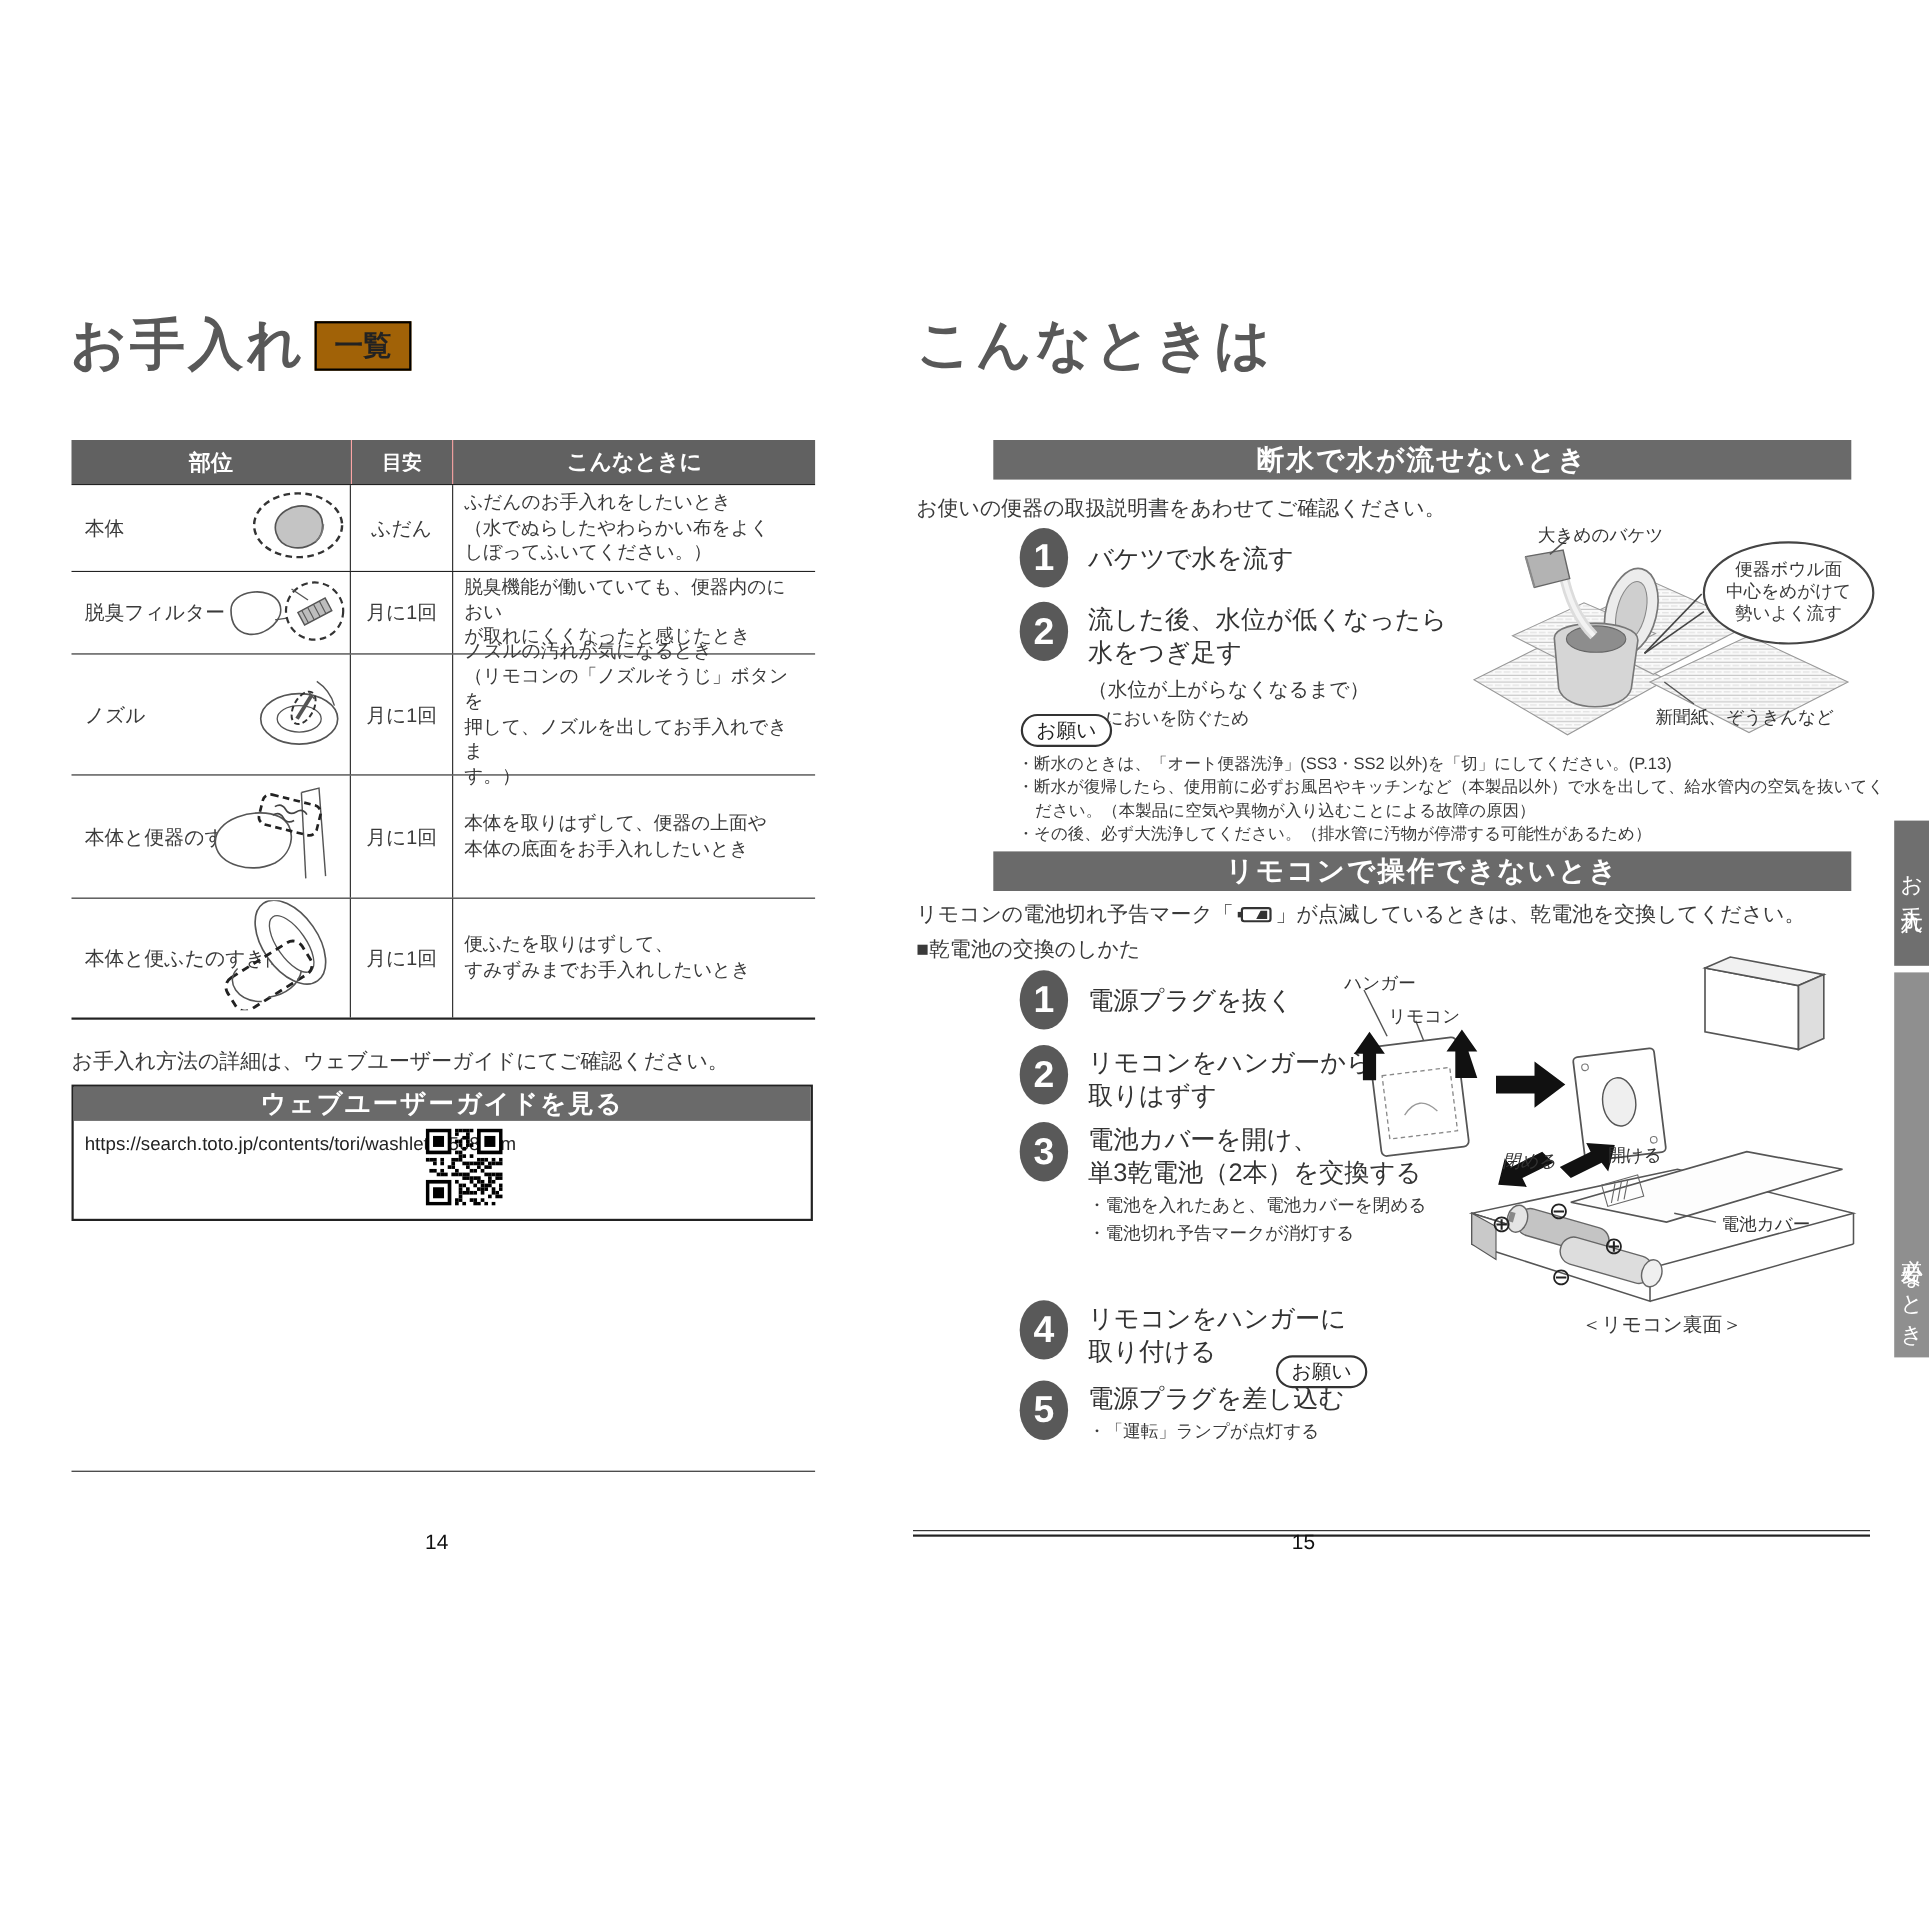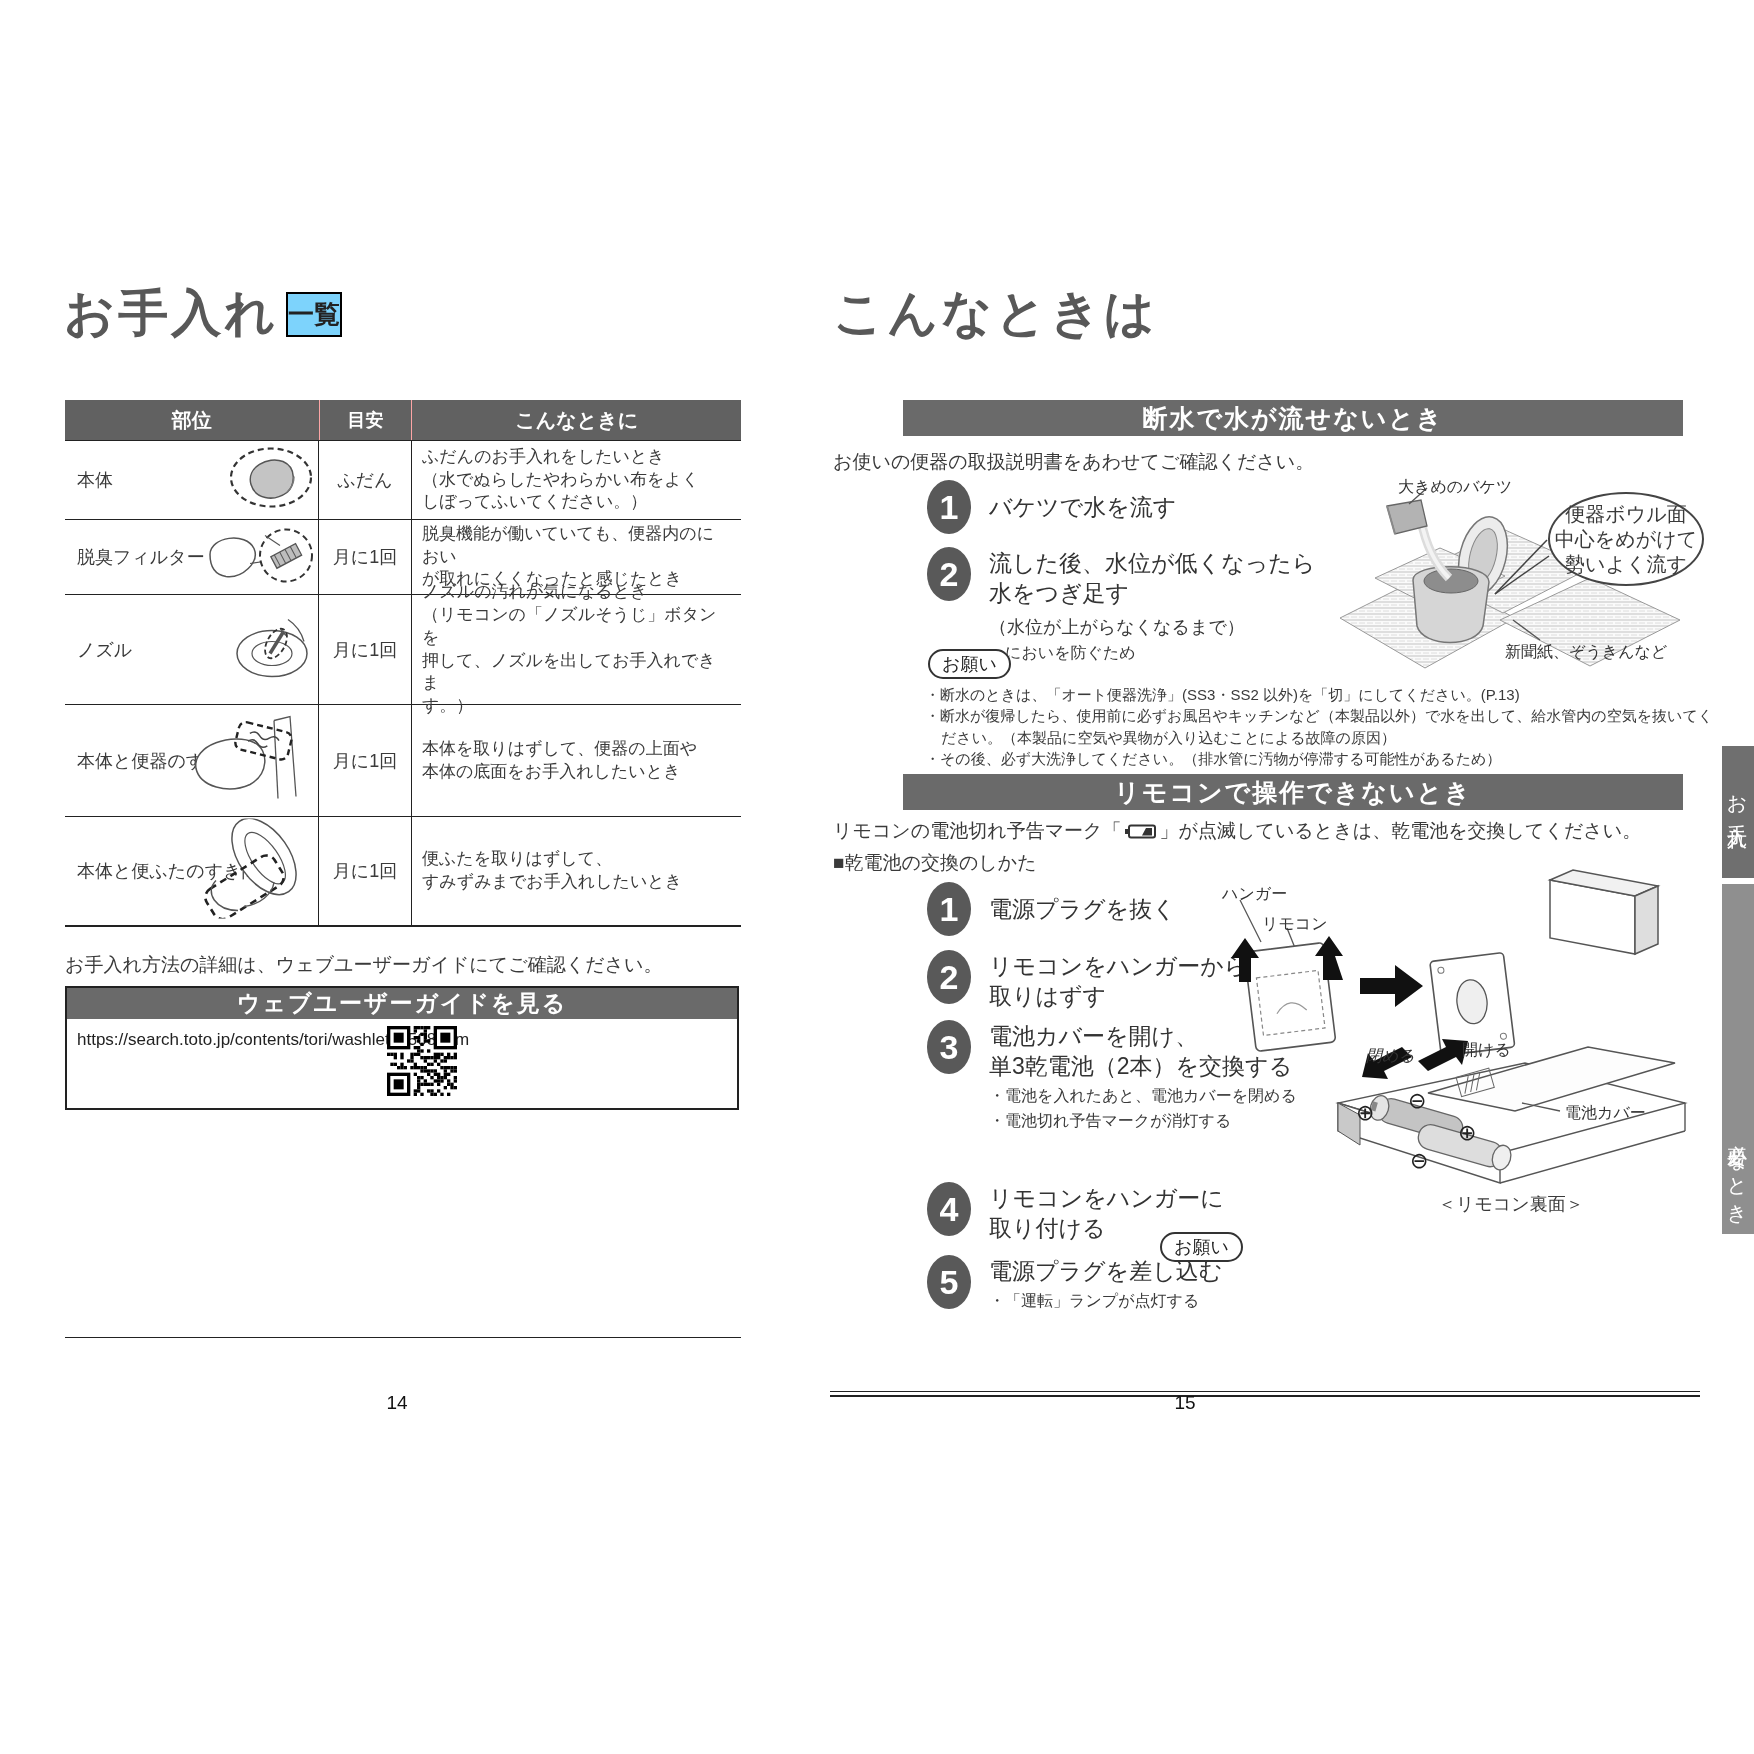--- a/index.html
+++ b/index.html
@@ -1,21 +1,21 @@
 <!DOCTYPE html>
 <html><head>
 <meta charset="utf-8">
 <style>
   html,body{margin:0;padding:0;background:#fff;}
   #page{position:relative;width:1754px;height:1754px;background:#ffffff;overflow:hidden;
         font-family:"Liberation Sans","DejaVu Sans",sans-serif;color:#3a3a3a;}
   .abs{position:absolute;}
   .pre{white-space:pre-line;}
   .big-title{font-size:50px;font-weight:bold;color:#585858;letter-spacing:3px;}
-  .badge{border:2px solid #000;font-size:26px;font-weight:bold;color:#222;padding:3px 0;background:#7dd3fc;}
+  .badge{border:2px solid #000;font-size:26px;font-weight:bold;color:#222;padding:3px 16px;background:#a16207;}
   .bar{background:#6a6a6a;color:#fff;font-weight:bold;font-size:25px;text-align:center;
        height:36px;line-height:36px;letter-spacing:2px;}
   
   #care-table{left:65px;top:400px;width:676px;font-size:17px;}
   .t-hrow{display:flex;background:#616161;color:#fff;font-weight:bold;font-size:20px;height:40px;}
   .t-hrow .hc{display:flex;align-items:center;justify-content:center;}
   .t-hrow .hc+.hc{border-left:1px solid #fca5a5;}
   .t-row{display:flex;border-top:1px solid #222;}
   .t-row:last-child{border-bottom:2px solid #222;}
   .c1{width:254px;position:relative;}
@@ -33,21 +33,21 @@
   .steptext{font-size:23px;line-height:1.3;color:#333;padding-top:2px;}
   .step.center{align-items:center;}
   .sub-paren{font-size:18px;margin-top:6px;color:#3a3a3a;}
   .sub-bullet{font-size:16px;margin-top:4px;color:#3a3a3a;}
   .onegai{display:inline-block;border:2px solid #333;border-radius:16px;padding:1px 12px;
           font-size:18px;color:#222;background:#fff;}
   .notes{font-size:15px;line-height:1.42;}
   .notes div{padding-left:16px;text-indent:-16px;white-space:pre-line;}
   .lbl{font-size:16px;color:#333;}
   .bubble{width:152px;height:90px;border:2px solid #444;border-radius:50%;display:flex;
-          align-items:center;justify-content:center;text-align:center;font-size:20px;line-height:1.25;background:#fff;}
+          align-items:center;justify-content:center;text-align:center;font-size:16px;line-height:1.25;background:#fff;}
   .tab{width:32px;color:#fff;display:flex;justify-content:center;
        writing-mode:vertical-rl;font-size:20px;letter-spacing:4px;}
   .pm{font-size:19px;color:#111;}
   .battbox{border:2px solid #111;box-sizing:border-box;padding:4px 10px;font-size:17px;line-height:1.25;}
   .battbox .bi{padding-left:18px;}
   .pageline{border-top:1px solid #222;border-bottom:2px solid #222;height:3px;}
   .polar{position:absolute;font-size:22px;color:#222;}
 </style>
 </head>
 <body>

